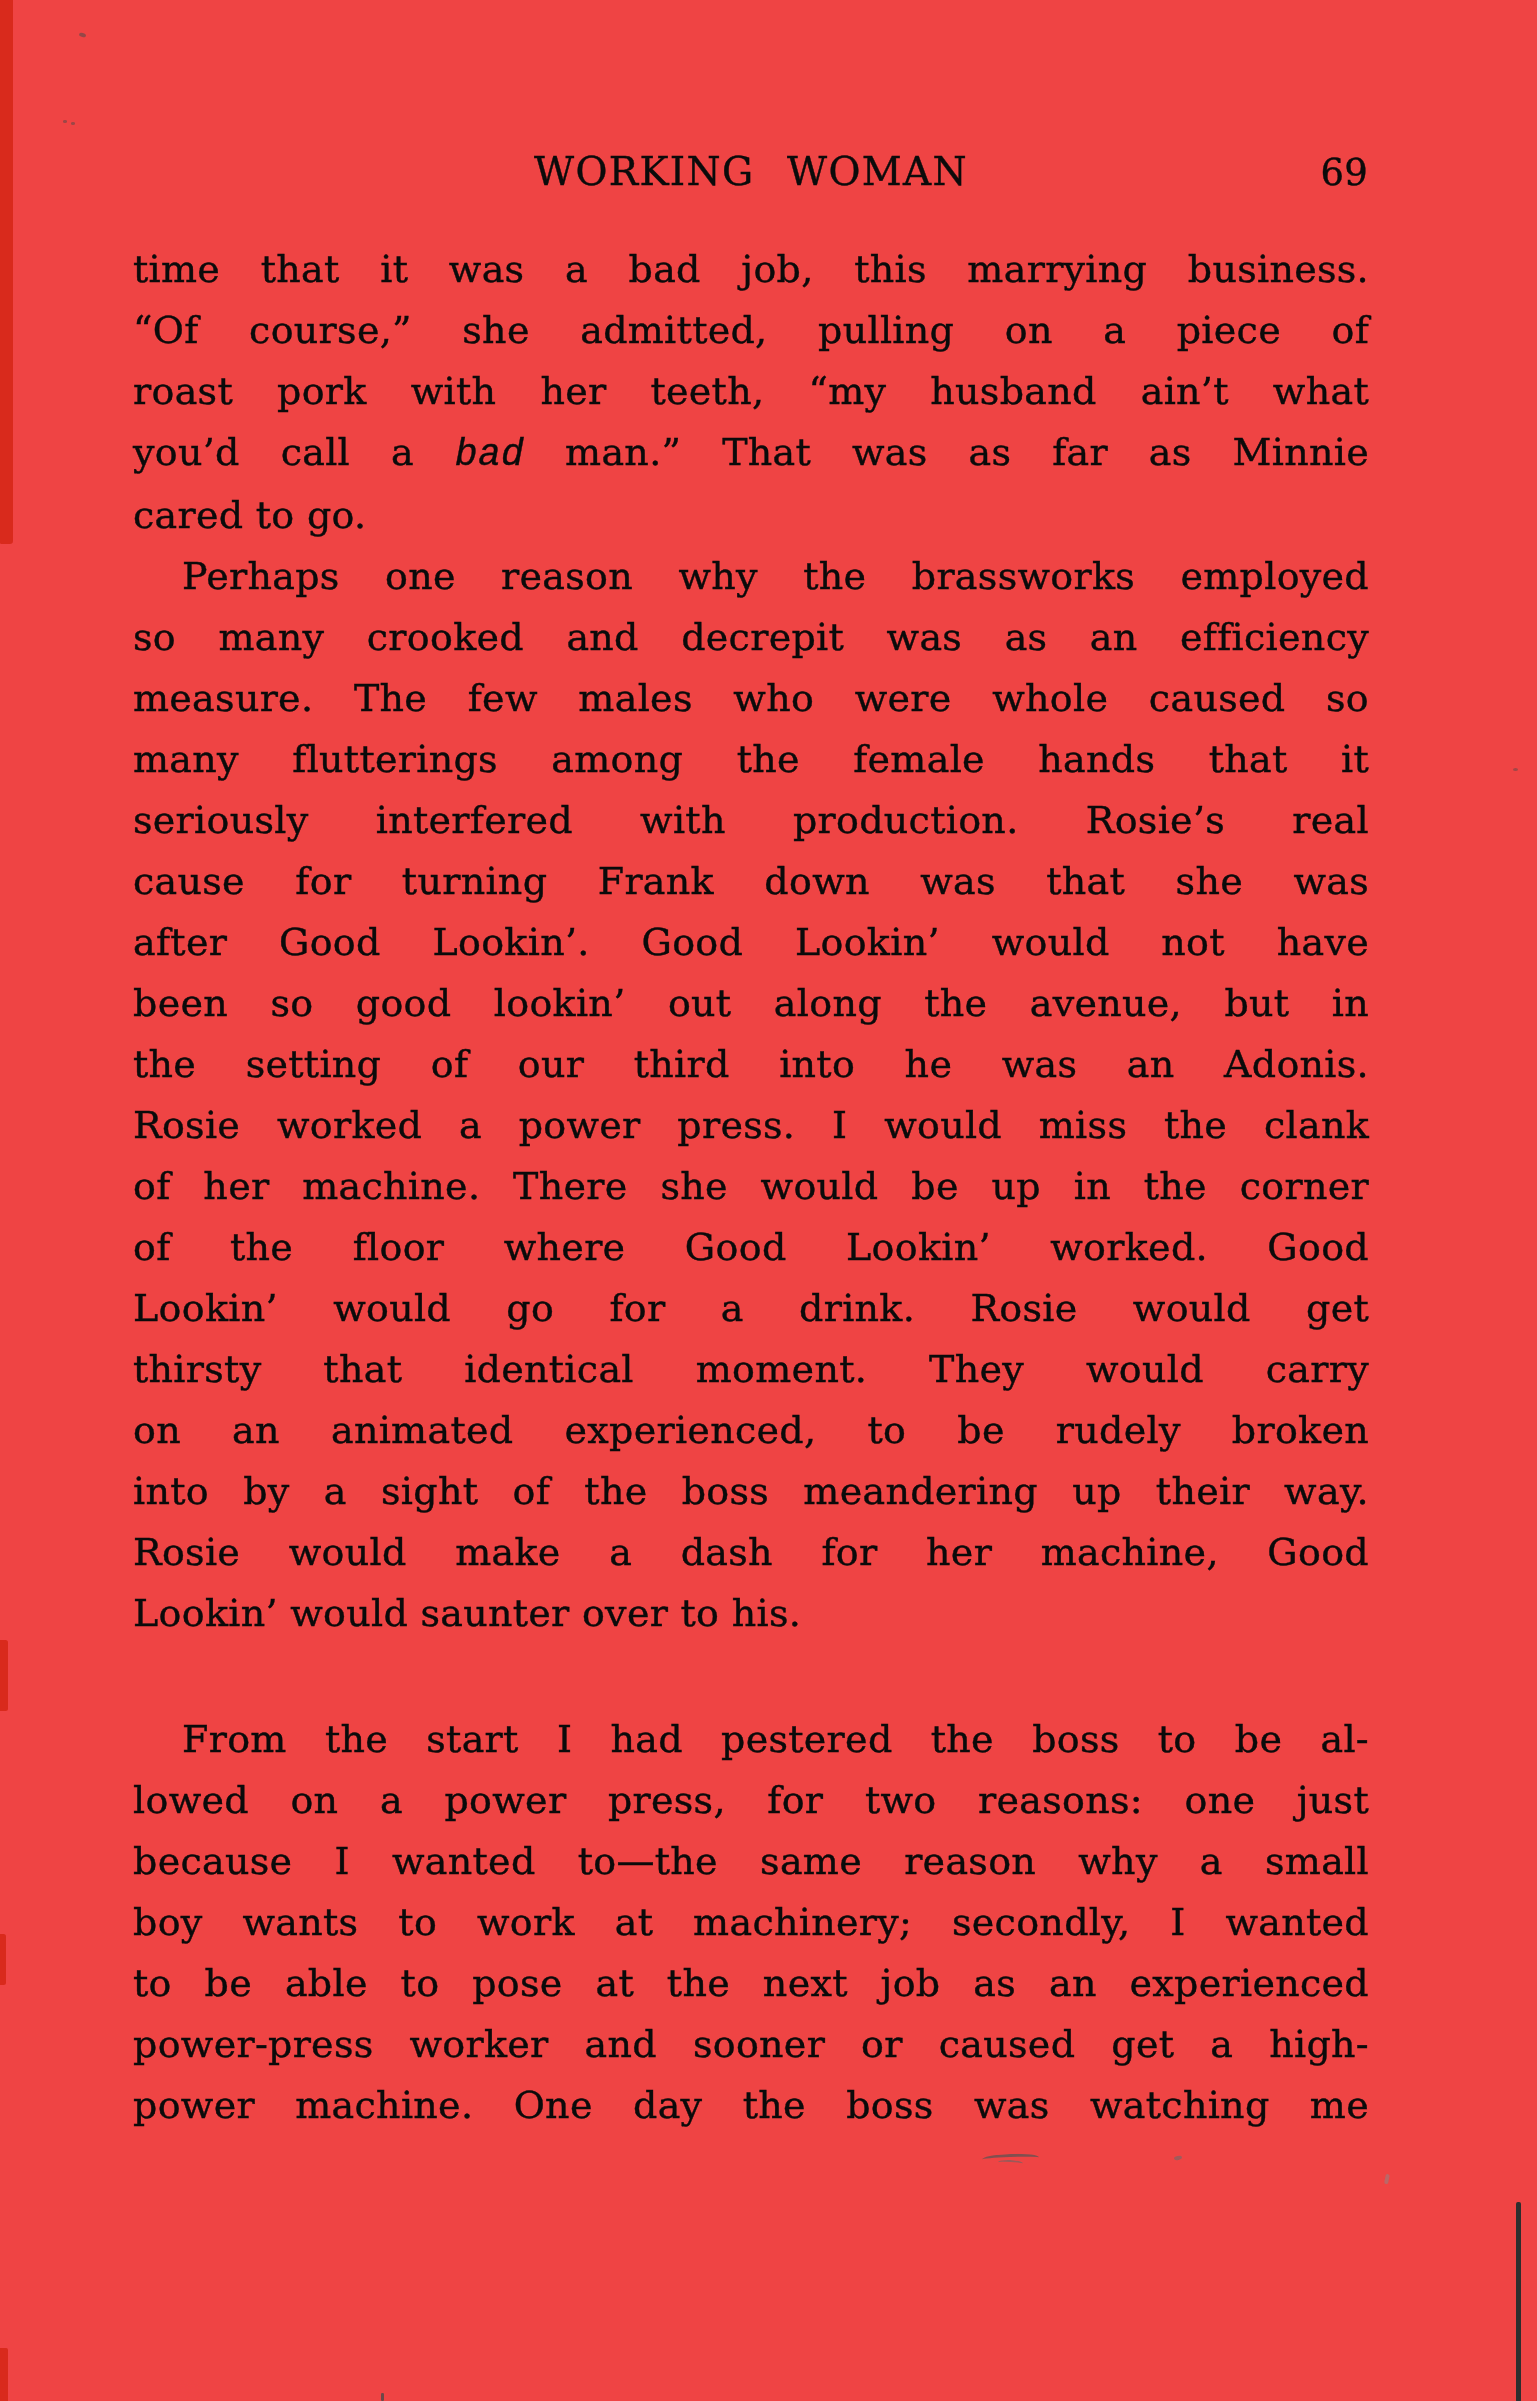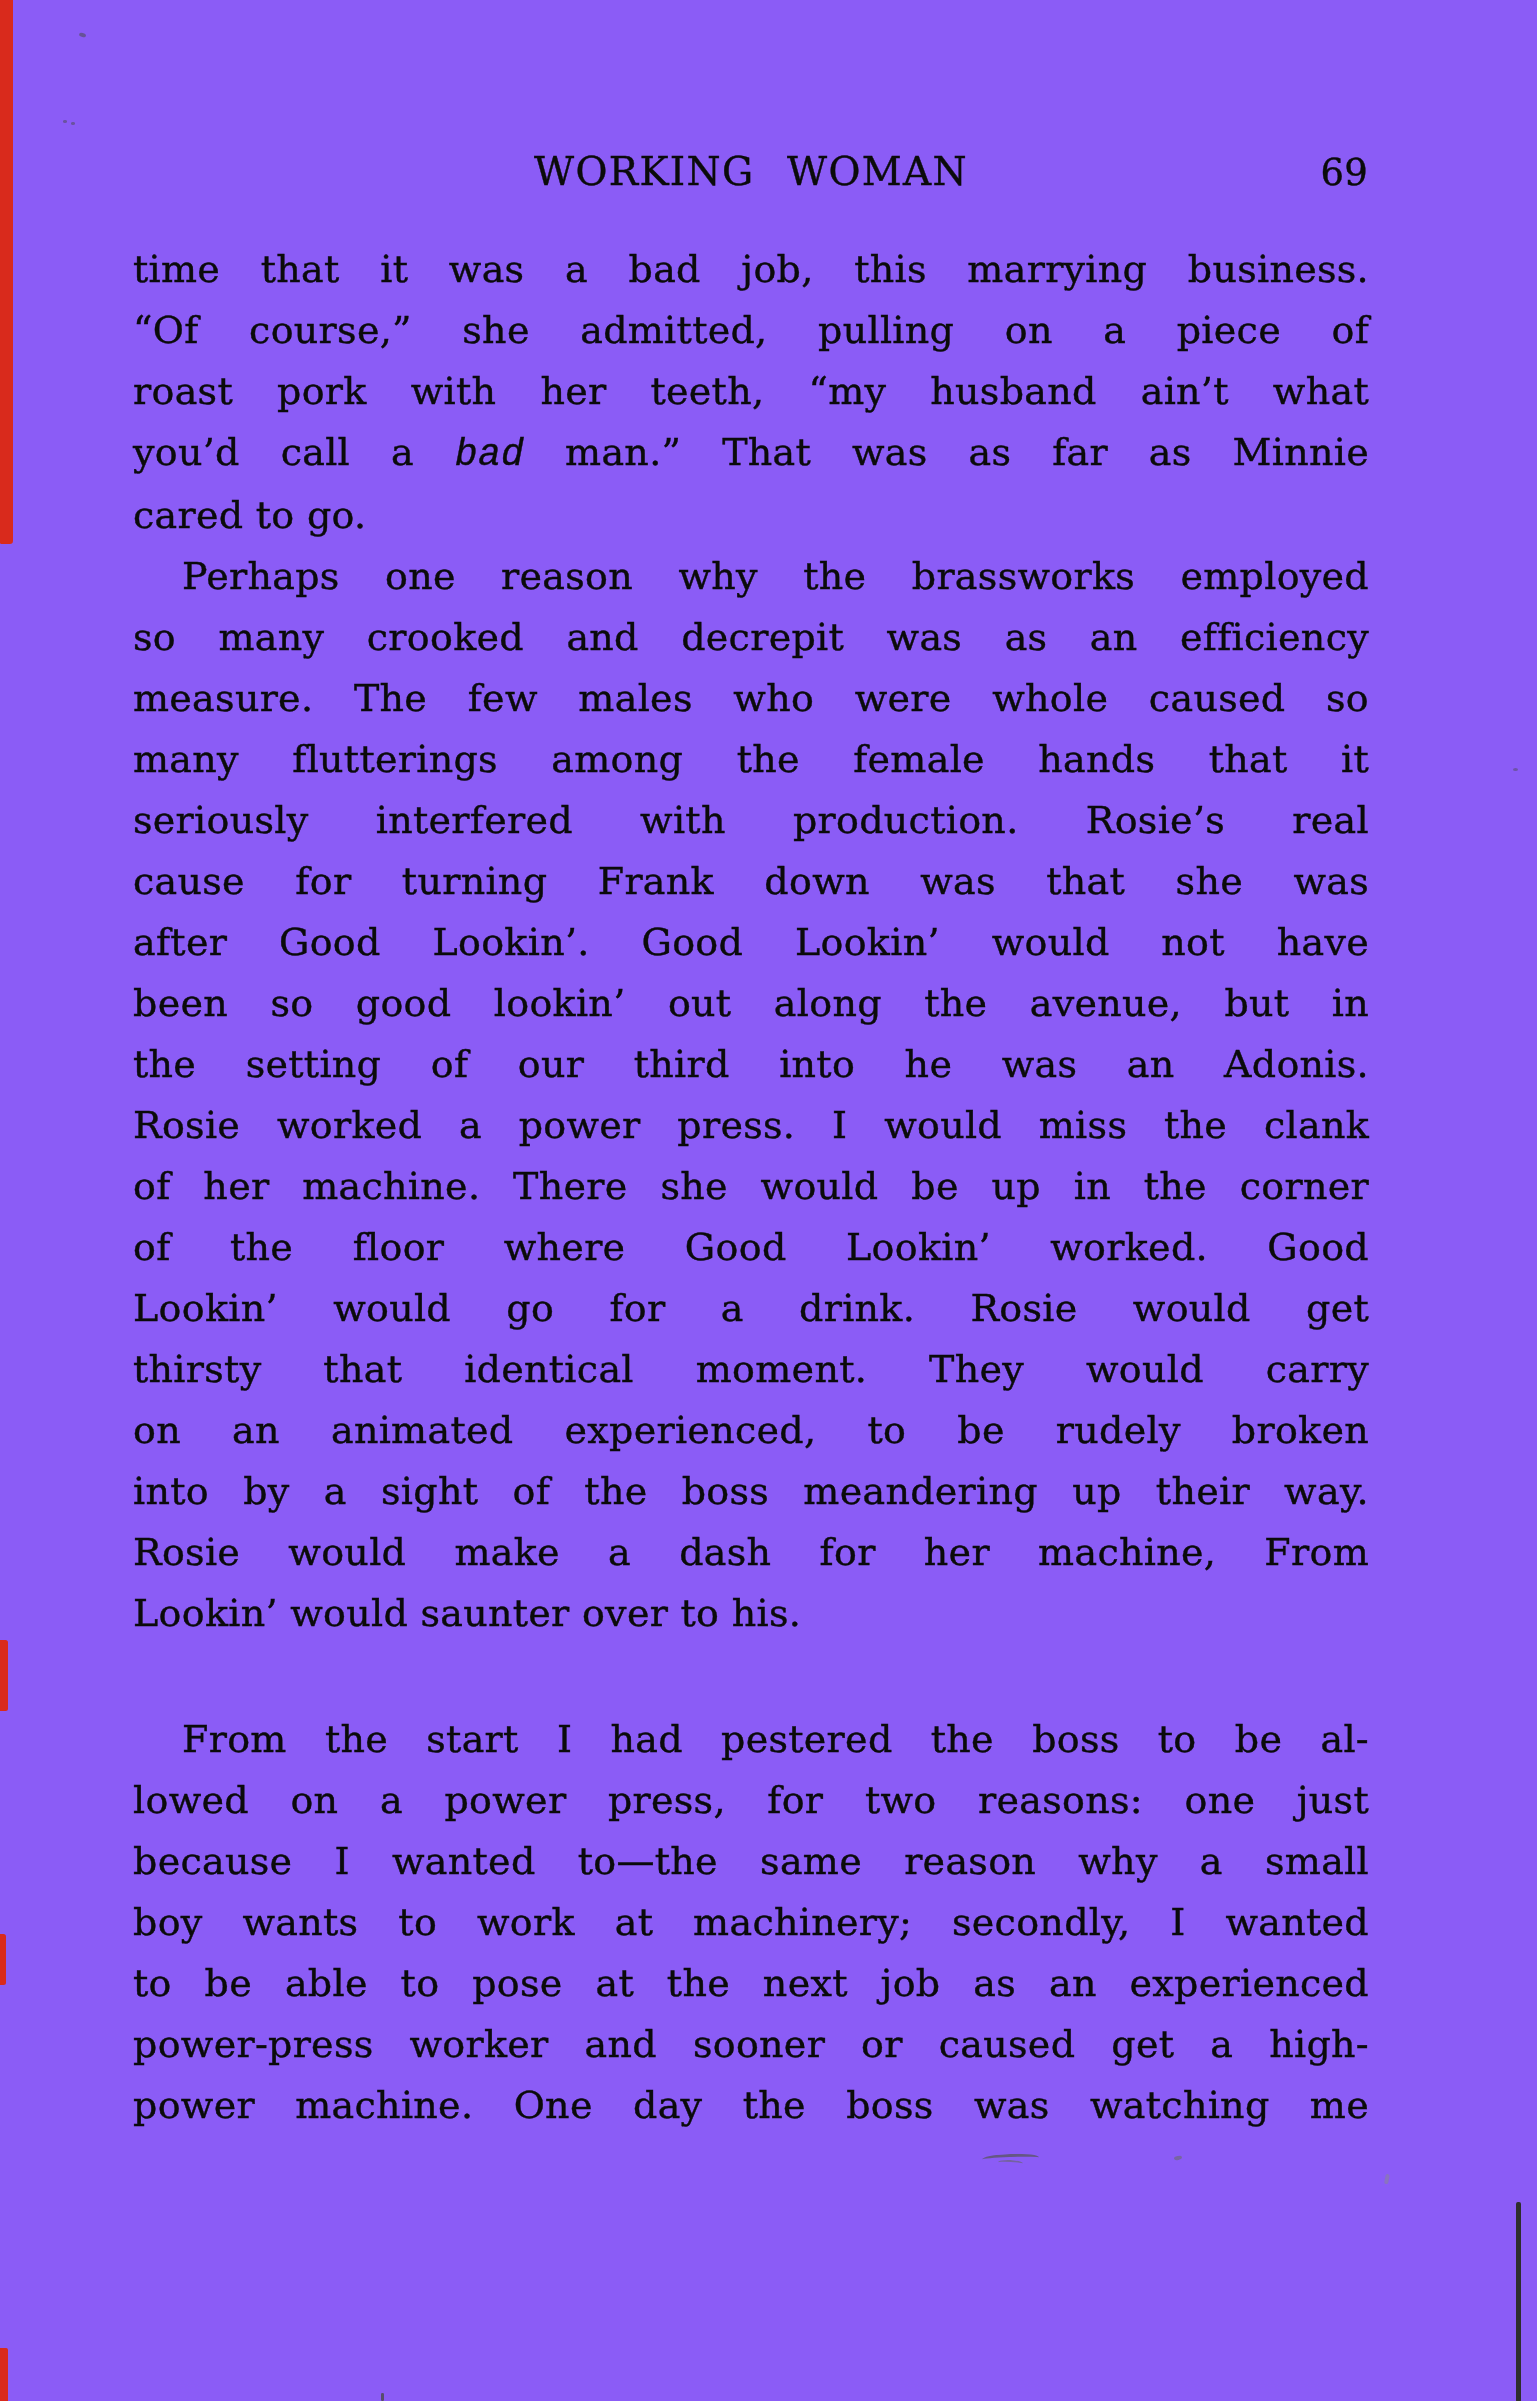--- a/index.html
+++ b/index.html
@@ -3,21 +3,21 @@
 <meta charset="utf-8">
 <style>
   html,body{margin:0;padding:0;}
   body{
     width:1538px;height:2401px;
     background:#ffffff;
     font-family:"DejaVu Serif","Liberation Serif",serif;
     overflow:hidden;
   }
   .page{
-    position:relative;width:1538px;height:2401px;background:#8b5cf6;color:#0b0b0b;
+    position:relative;width:1538px;height:2401px;background:#ef4444;color:#0b0b0b;
   }
   
   .page-header{
     position:absolute;top:150px;left:133px;width:1236px;height:51px;
     font-size:39px;line-height:44px;
     letter-spacing:1.3px;
     -webkit-text-stroke:0.4px #0b0b0b;
   }
   .header-title{
     display:block;text-align:center;word-spacing:19px;
@@ -103,21 +103,21 @@
         <div class="line"><span>after Good Lookin’. Good Lookin’ would not have</span></div>
         <div class="line"><span>been so good lookin’ out along the avenue, but in</span></div>
         <div class="line"><span>the setting of our third into he was an Adonis.</span></div>
         <div class="line"><span>Rosie worked a power press. I would miss the clank</span></div>
         <div class="line"><span>of her machine. There she would be up in the corner</span></div>
         <div class="line"><span>of the floor where Good Lookin’ worked. Good</span></div>
         <div class="line"><span>Lookin’ would go for a drink. Rosie would get</span></div>
         <div class="line"><span>thirsty that identical moment. They would carry</span></div>
         <div class="line"><span>on an animated experienced, to be rudely broken</span></div>
         <div class="line"><span>into by a sight of the boss meandering up their way.</span></div>
-        <div class="line"><span>Rosie would make a dash for her machine, From</span></div>
+        <div class="line"><span>Rosie would make a dash for her machine, Good</span></div>
         <div class="line short"><span>Lookin’ would saunter over to his.</span></div>
       </div>
       <div class="paragraph gap">
         <div class="line indent"><span>From the start I had pestered the boss to be al-</span></div>
         <div class="line"><span>lowed on a power press, for two reasons: one just</span></div>
         <div class="line"><span>because I wanted to—the same reason why a small</span></div>
         <div class="line"><span>boy wants to work at machinery; secondly, I wanted</span></div>
         <div class="line"><span>to be able to pose at the next job as an experienced</span></div>
         <div class="line"><span>power-press worker and sooner or caused get a high-</span></div>
         <div class="line"><span>power machine. One day the boss was watching me</span></div>

